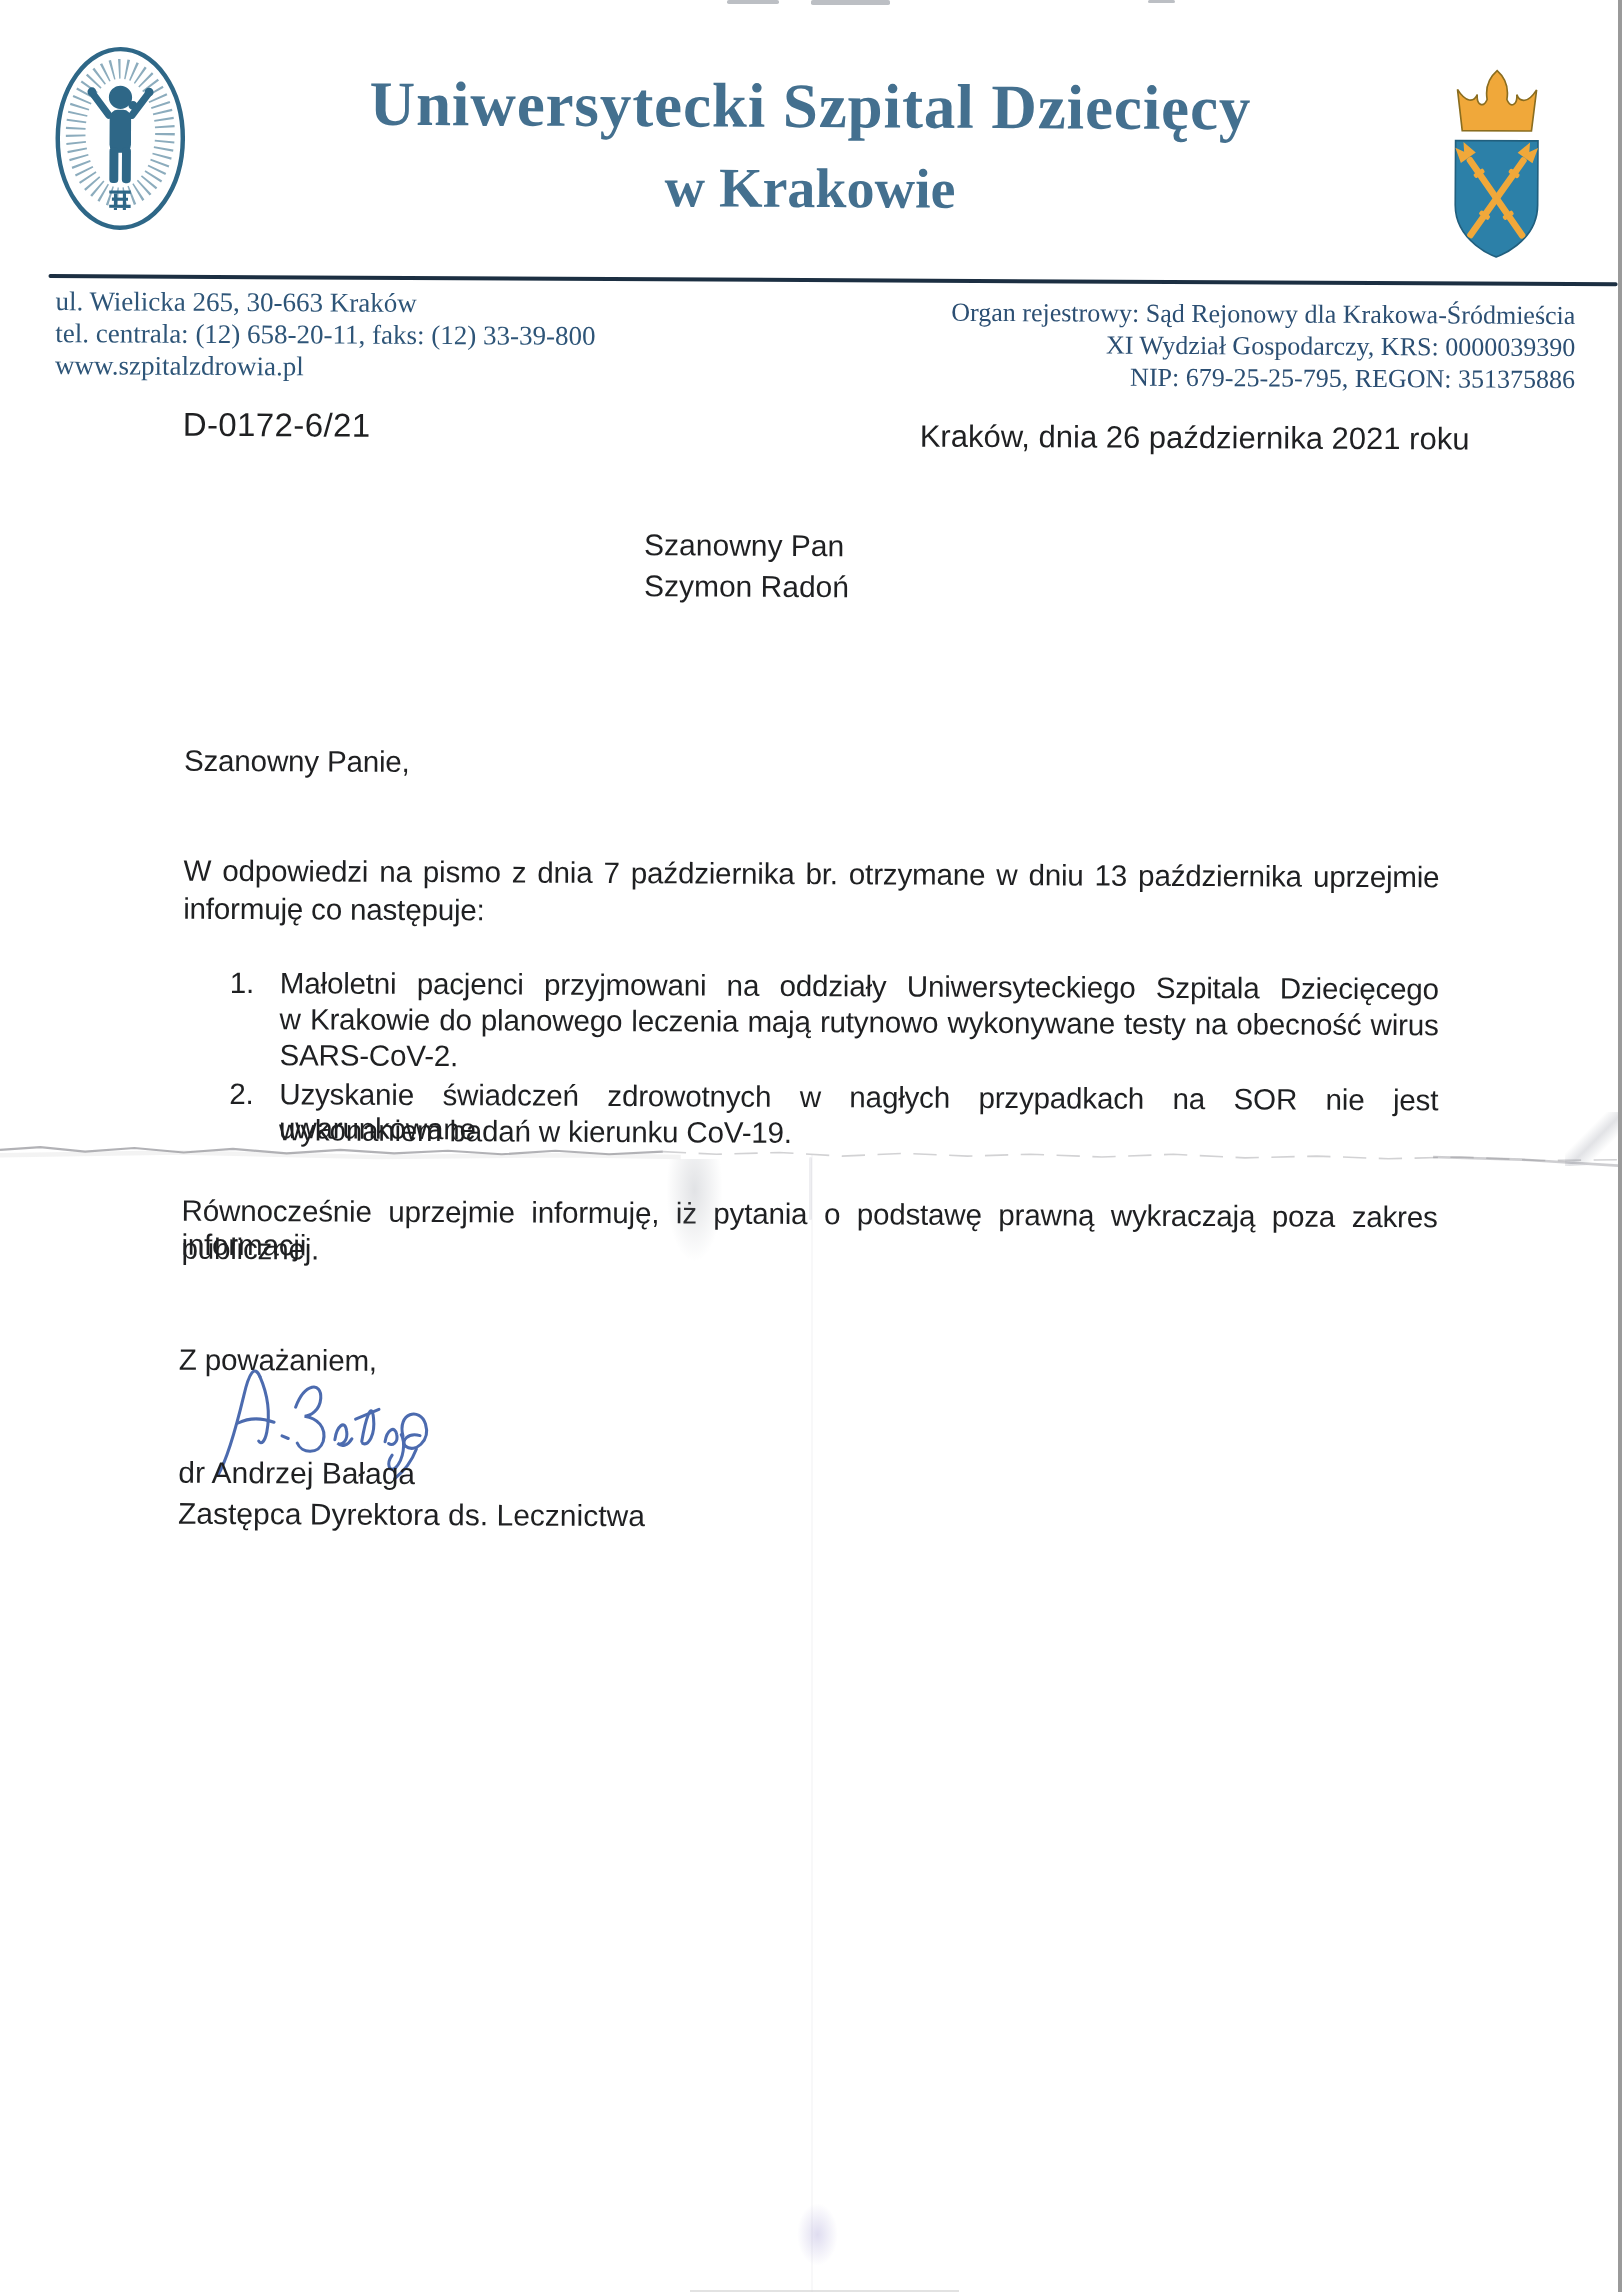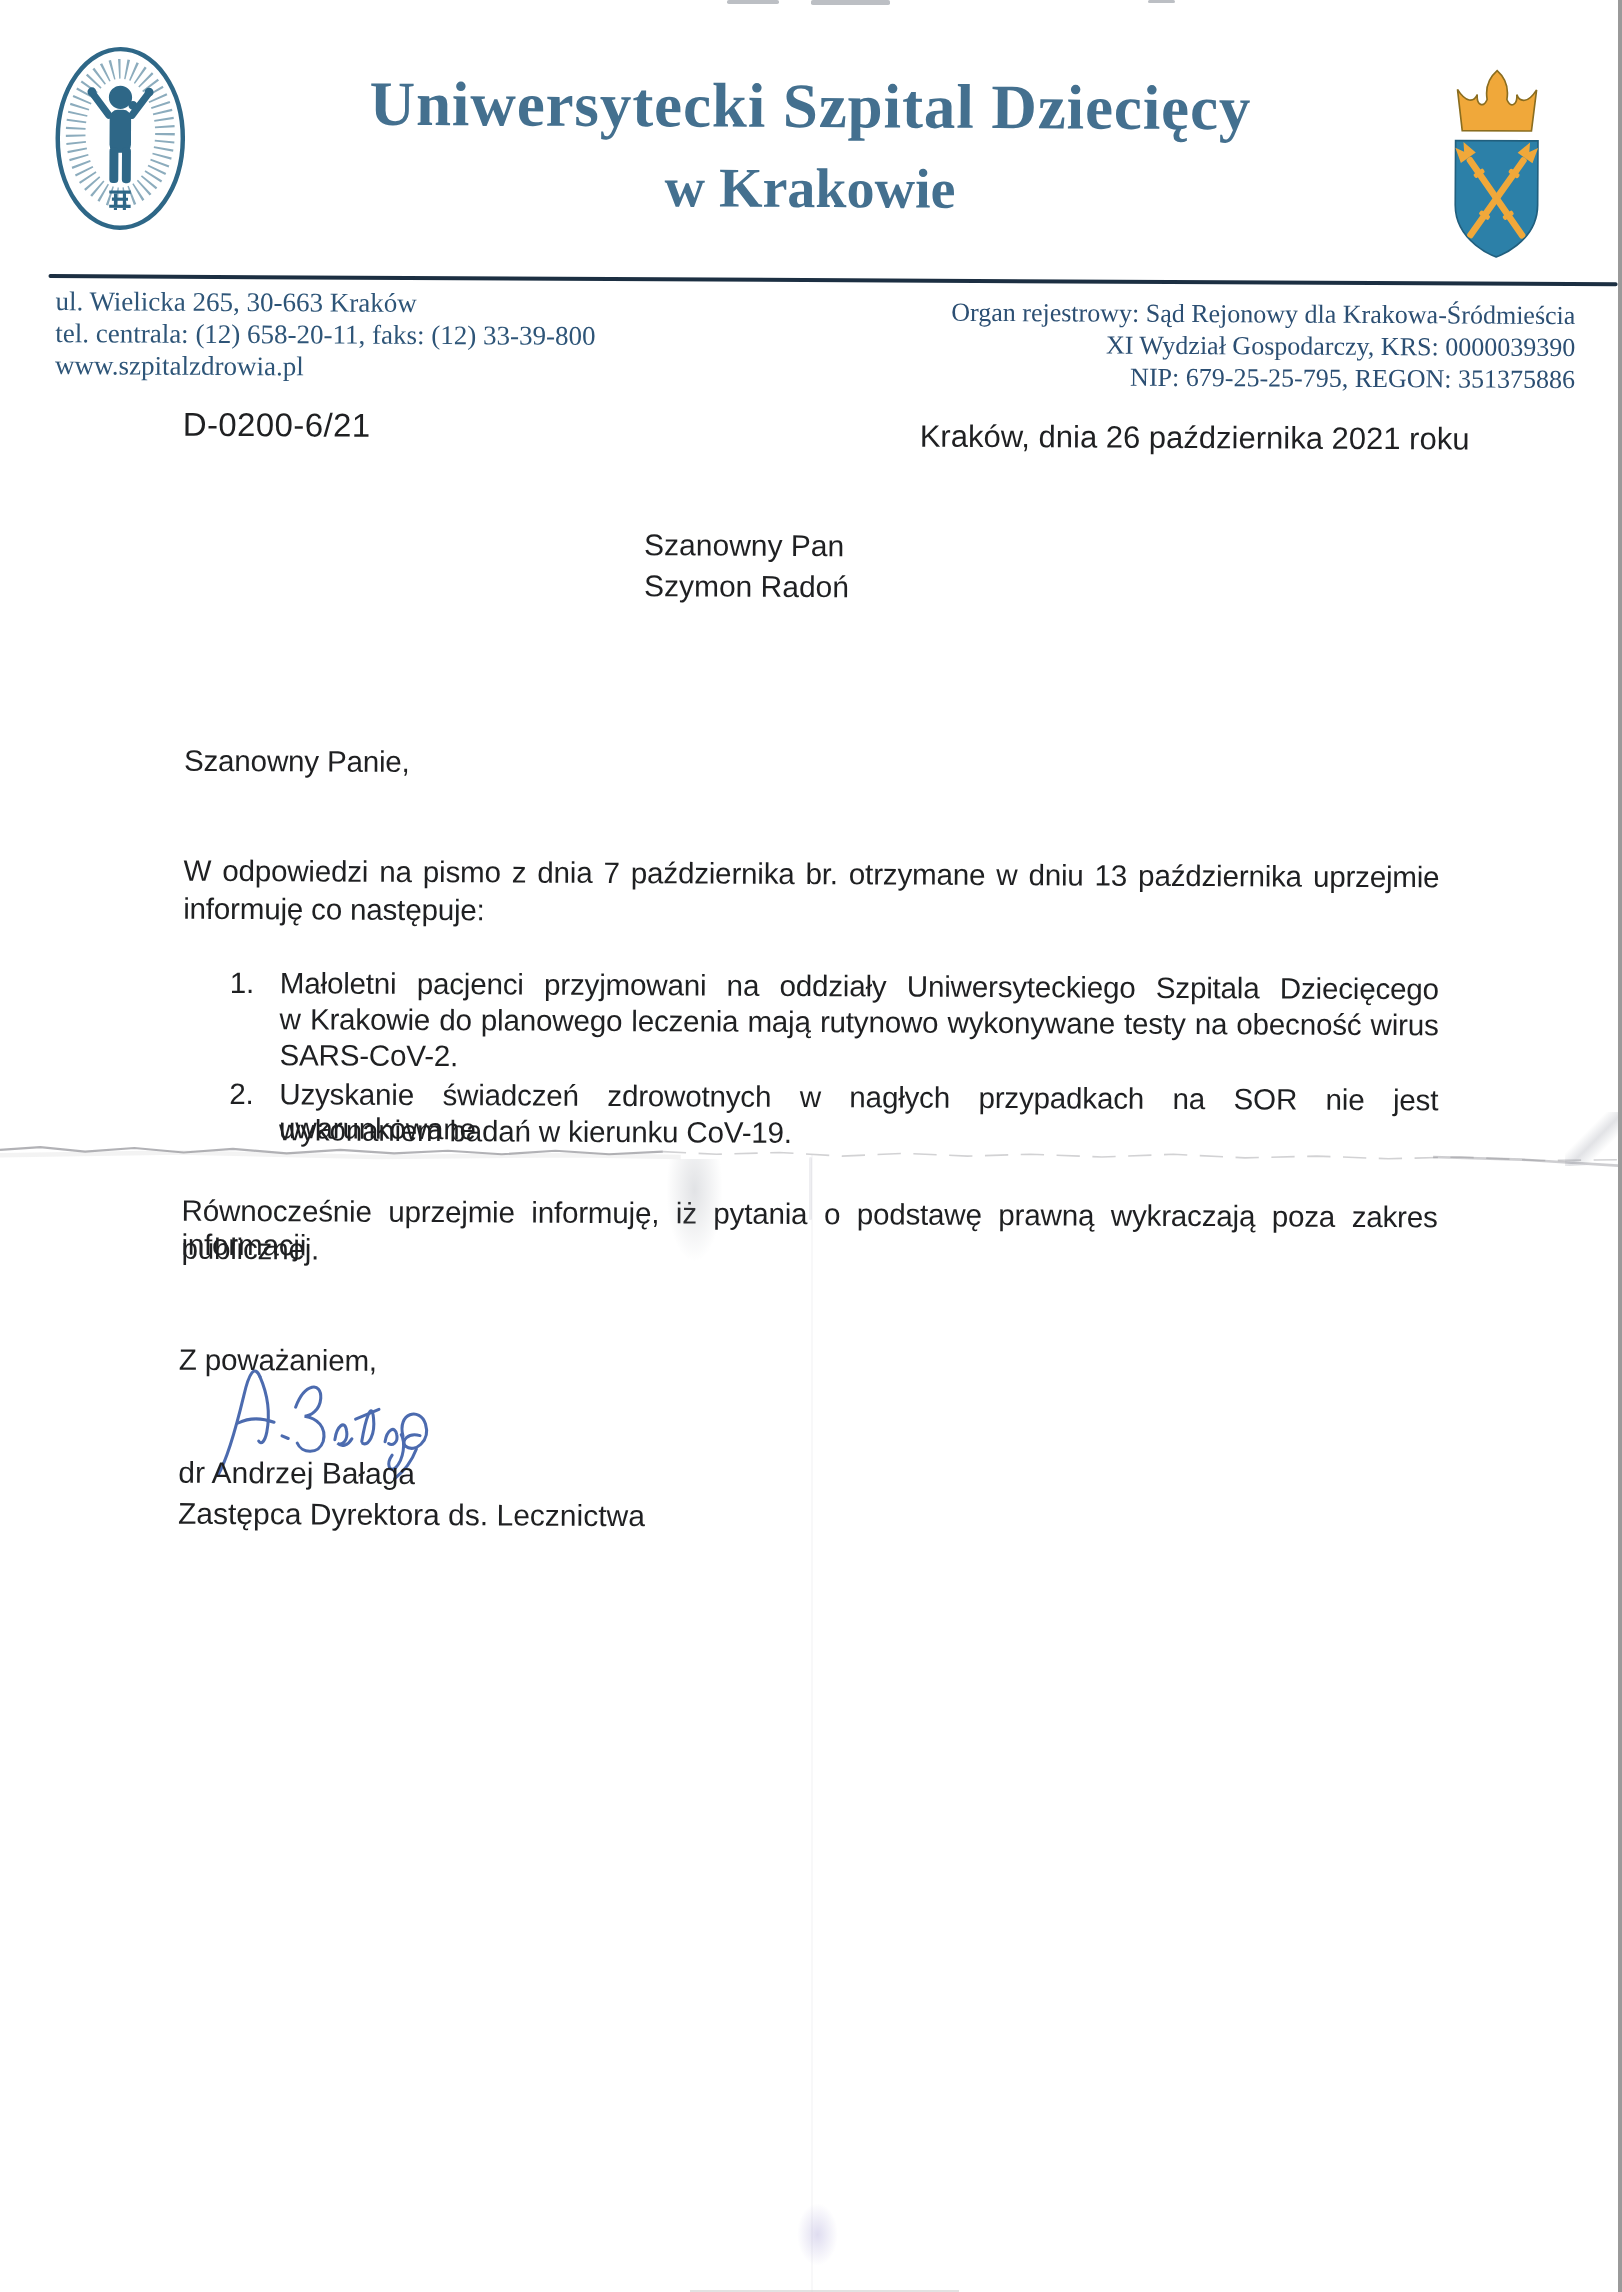--- a/index.html
+++ b/index.html
@@ -123,21 +123,21 @@
       <div>tel. centrala: (12) 658-20-11, faks: (12) 33-39-800</div>
       <div>www.szpitalzdrowia.pl</div>
     </div>
 
     <div class="registry">
       <div>Organ rejestrowy: Sąd Rejonowy dla Krakowa-Śródmieścia</div>
       <div>XI Wydział Gospodarczy, KRS: 0000039390</div>
       <div>NIP: 679-25-25-795, REGON: 351375886</div>
     </div>
 
-    <div class="refnum">D-0200-6/21</div>
+    <div class="refnum">D-0172-6/21</div>
     <div class="dateline">Kraków, dnia 26 października 2021 roku</div>
 
     <div class="recipient">
       <div>Szanowny Pan</div>
       <div>Szymon Radoń</div>
     </div>
 
     <div class="bodytext salutation">Szanowny Panie,</div>
 
     <div class="bodytext para para-1">

